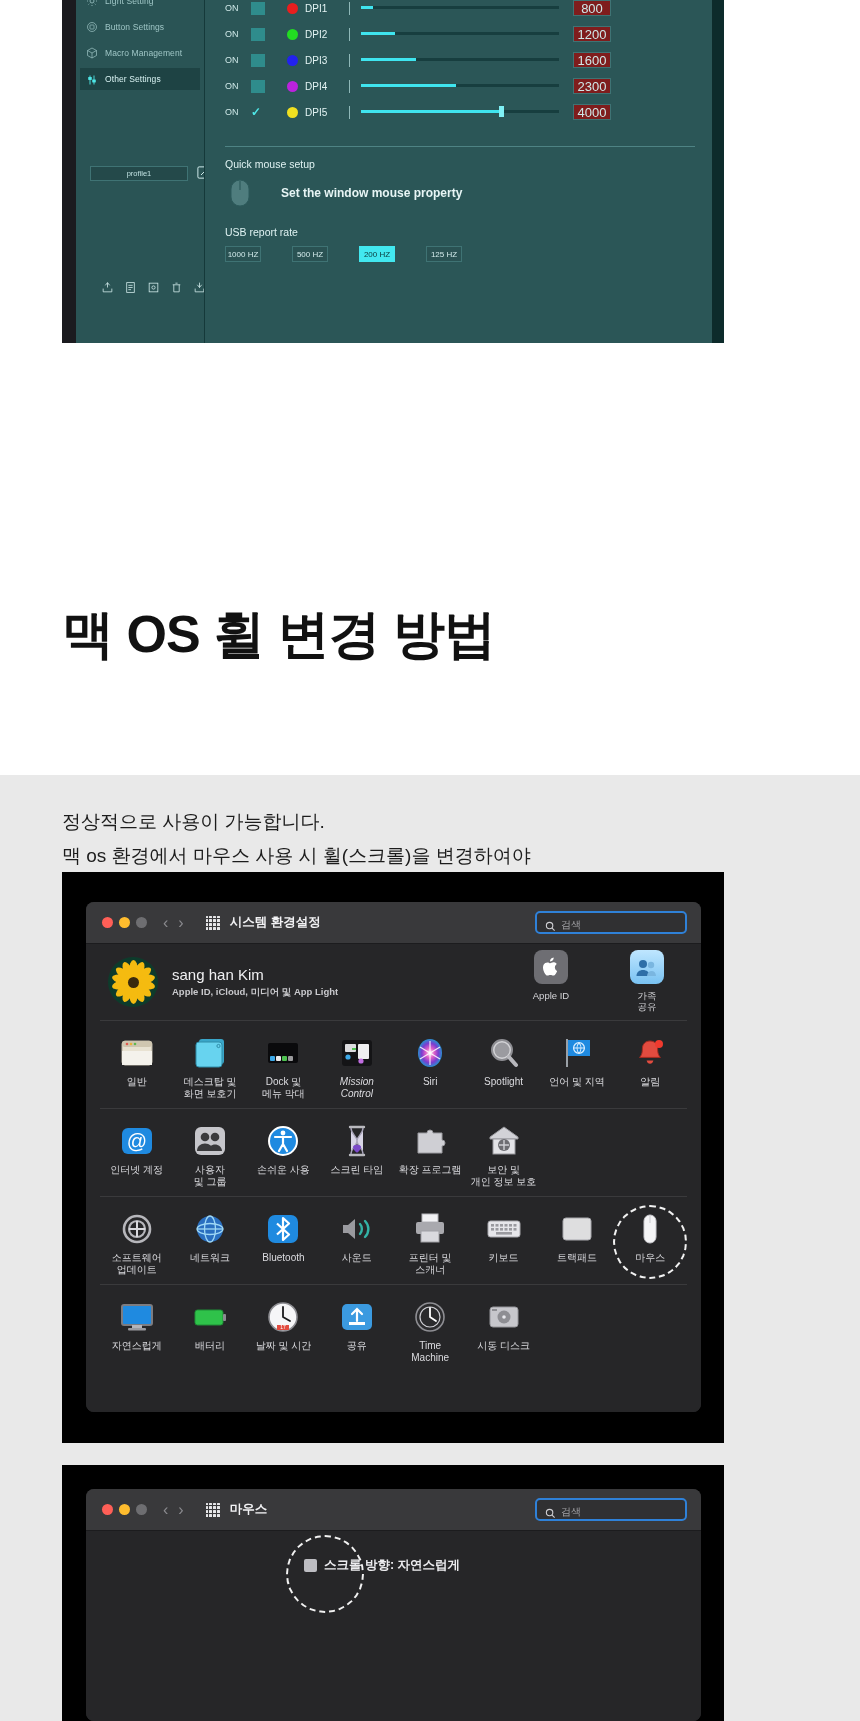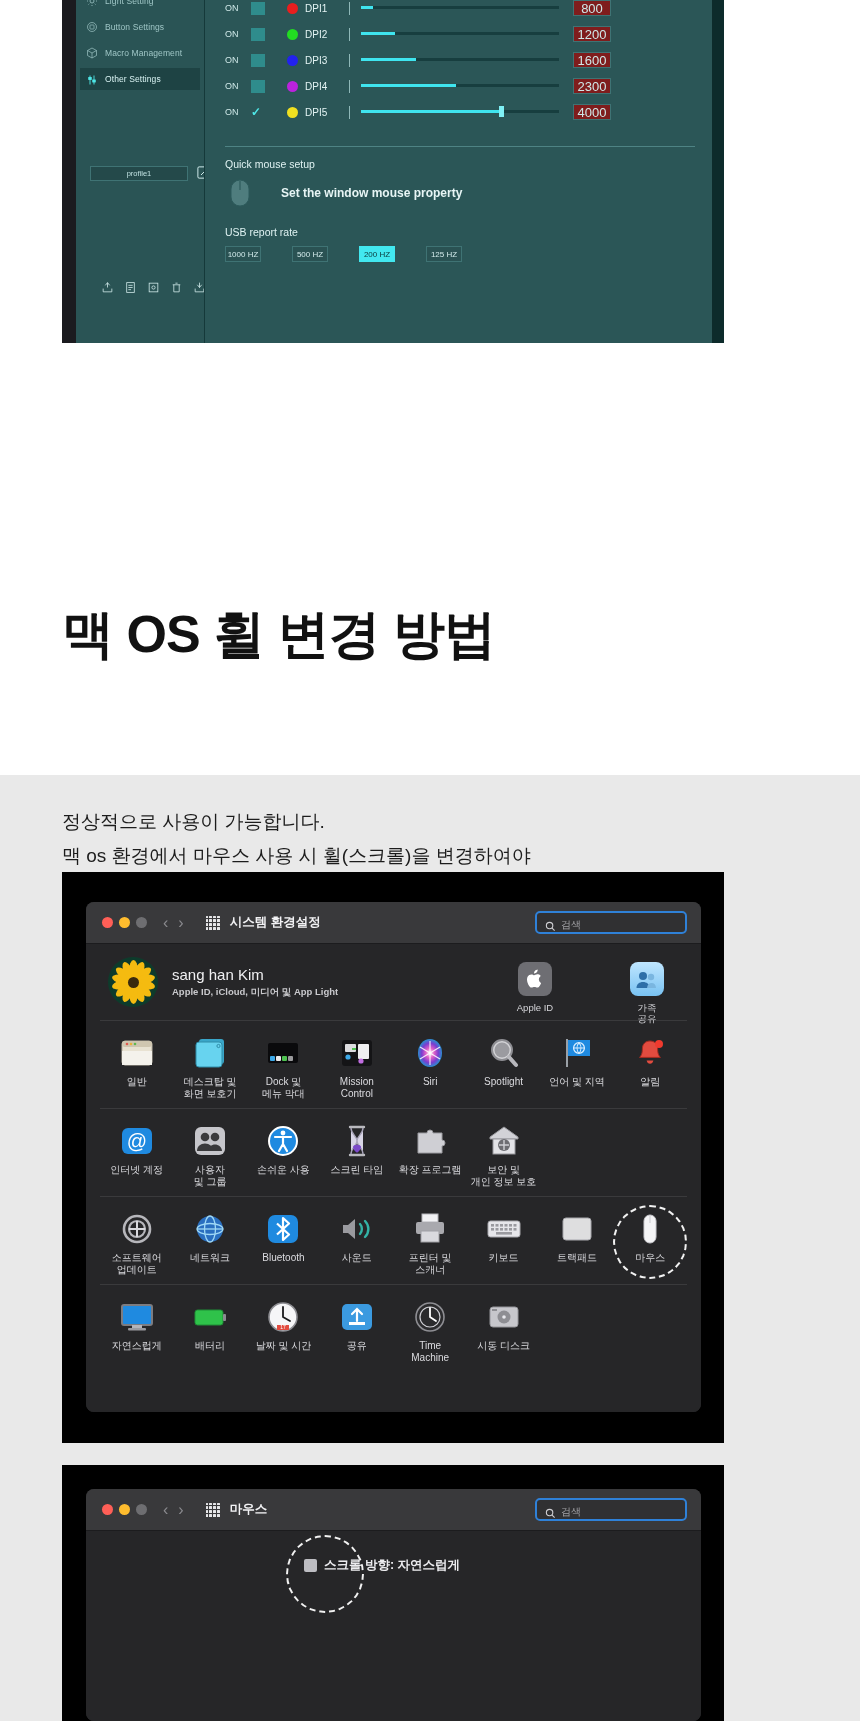--- a/index.html
+++ b/index.html
@@ -118,21 +118,21 @@
     background: radial-gradient(circle at 50% 50%, #3b2a10 0 14%, #f5b400 14% 17%, #0d3b2b 17% 100%);
     position:relative; overflow:hidden; flex:0 0 50px;
   }
   .petal { position:absolute; left:50%; top:50%; width:9px; height:22px; margin-left:-4.5px; margin-top:-11px;
     background:#f5bb10; border-radius:50%/50%; transform-origin:50% 50%; }
   .pollen { position:absolute; left:50%; top:50%; width:11px; height:11px; margin:-5.5px 0 0 -5.5px;
     background:#3a2a0d; border-radius:50%; z-index:3;}
   .acct-txt { margin-left:14px; }
   .acct-name { color:#f0f0f2; font-size:15px; }
   .acct-sub { color:#c9c9cd; font-size:9.5px; margin-top:3px; font-weight:bold;}
-  .acct-btns { position:absolute; right:24px; top:18px; display:flex; gap:52px;}
+  .acct-btns { position:absolute; right:24px; top:6px; display:flex; gap:36px;}
   .acct-btn { width:60px; text-align:center; }
   .acct-ic { width:34px; height:34px; border-radius:8px; margin:0 auto; display:flex; align-items:center; justify-content:center;}
   .acct-lbl { color:#d6d6da; font-size:9.5px; margin-top:6px; line-height:11px;}
 
   .pane-sep { height:1px; background:#3a3a3c; margin:0 14px;}
   .icon-grid { display:grid; grid-template-columns:repeat(8, 1fr); padding:12px 14px 8px 14px; row-gap:4px;}
   .pi { text-align:center; padding-top:2px; }
   .pi-ic { width:36px; height:36px; margin:0 auto; position:relative;}
   .pi-lbl { color:#dcdce0; font-size:10px; line-height:12px; margin-top:5px; }
   .highlight-ring {
@@ -450,21 +450,21 @@
             <div class="pi" style="position: relative;">
               <div class="pi-ic"><svg viewBox="0 0 36 36" width="36" height="36">
                   <rect x="3" y="8" width="30" height="20" rx="2" fill="#0a0a0c"></rect>
                   <rect x="5" y="21" width="5" height="5" rx="1" fill="#3da9e8"></rect>
                   <rect x="11" y="21" width="5" height="5" rx="1" fill="#e9e9ea"></rect>
                   <rect x="17" y="21" width="5" height="5" rx="1" fill="#4fc251"></rect>
                   <rect x="23" y="21" width="5" height="5" rx="1" fill="#9a9a9c"></rect>
                 </svg></div>
               <div class="pi-lbl">Dock 및<br>메뉴 막대</div>
             </div>
-            <div class="pi" style="position: relative;">
+            <div class="pi" style="position: relative; font-style: italic;">
               <div class="pi-ic"><svg viewBox="0 0 36 36" width="36" height="36">
                   <rect x="3" y="5" width="30" height="26" rx="3" fill="#141416"></rect>
                   <rect x="6" y="9" width="11" height="8" rx="1" fill="#dcdcdf"></rect>
                   <rect x="19" y="9" width="11" height="15" rx="1" fill="#eeeef0"></rect>
                   <circle cx="9" cy="22" r="2.6" fill="#3da9e8"></circle>
                   <circle cx="22" cy="26" r="2.6" fill="#c06de0"></circle>
                   <path d="M13 14h4" stroke="#4fc251" stroke-width="2"></path>
                 </svg></div>
               <div class="pi-lbl">Mission<br>Control</div>
             </div>

